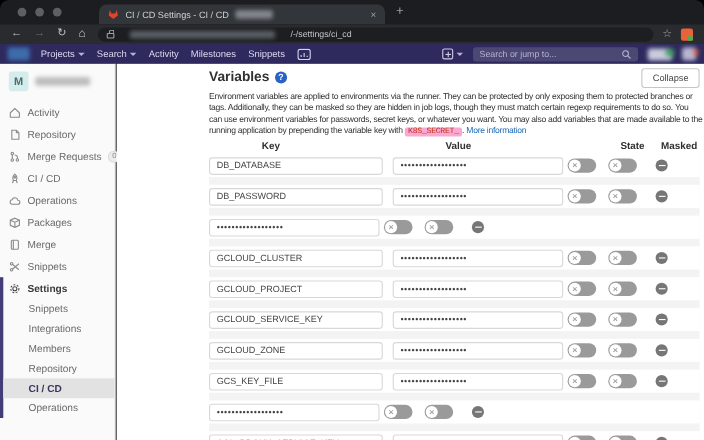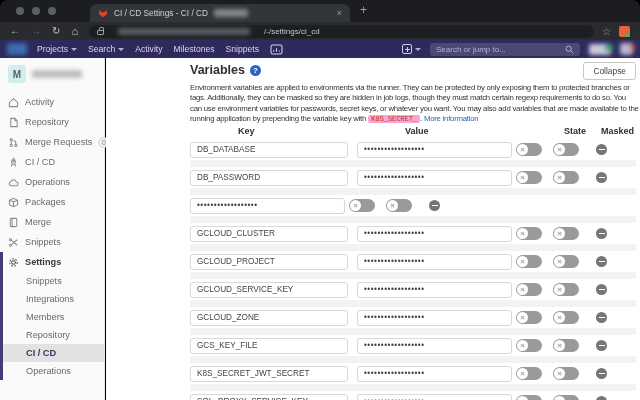--- a/index.html
+++ b/index.html
@@ -417,21 +417,20 @@
           <span class="toggle">
               <span class="tknob"></span>
             </span>
           <span class="toggle m">
               <span class="tknob"></span>
             </span>
           <button class="remove-btn"></button>
         </div>
 
         <div class="var-row">
-          <input class="ki" readonly="" value="K8S_SECRET_JWT_SECRET" style="">
           <input class="vi" readonly="" value="••••••••••••••••••" style="">
           <span class="toggle">
               <span class="tknob"></span>
             </span>
           <span class="toggle m">
               <span class="tknob"></span>
             </span>
           <button class="remove-btn"></button>
         </div>
 

